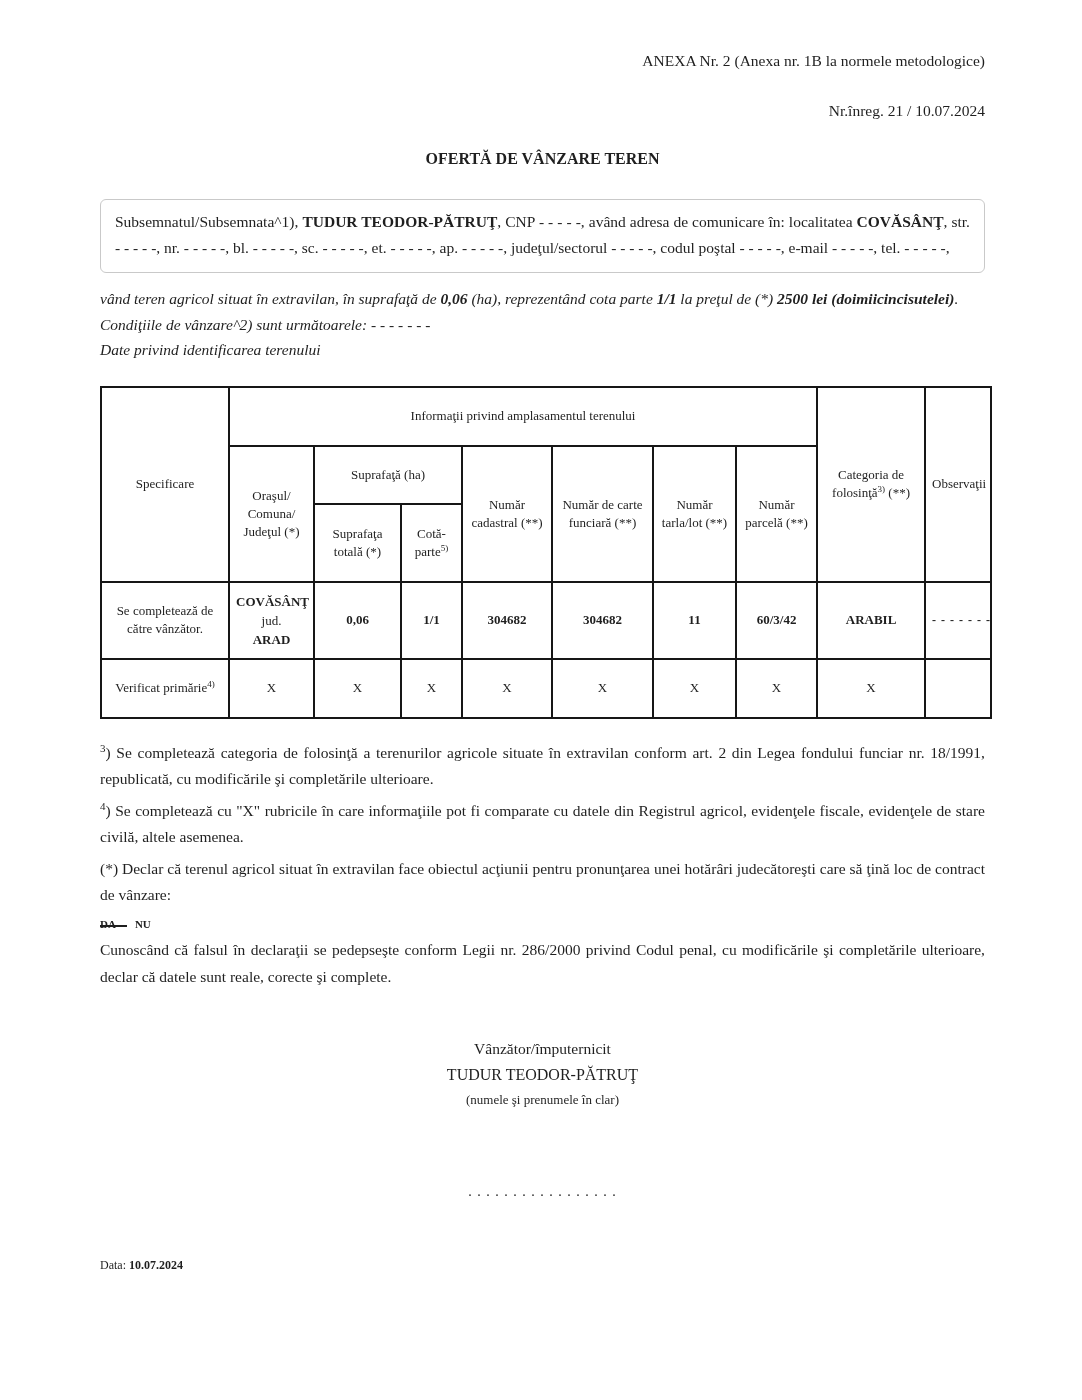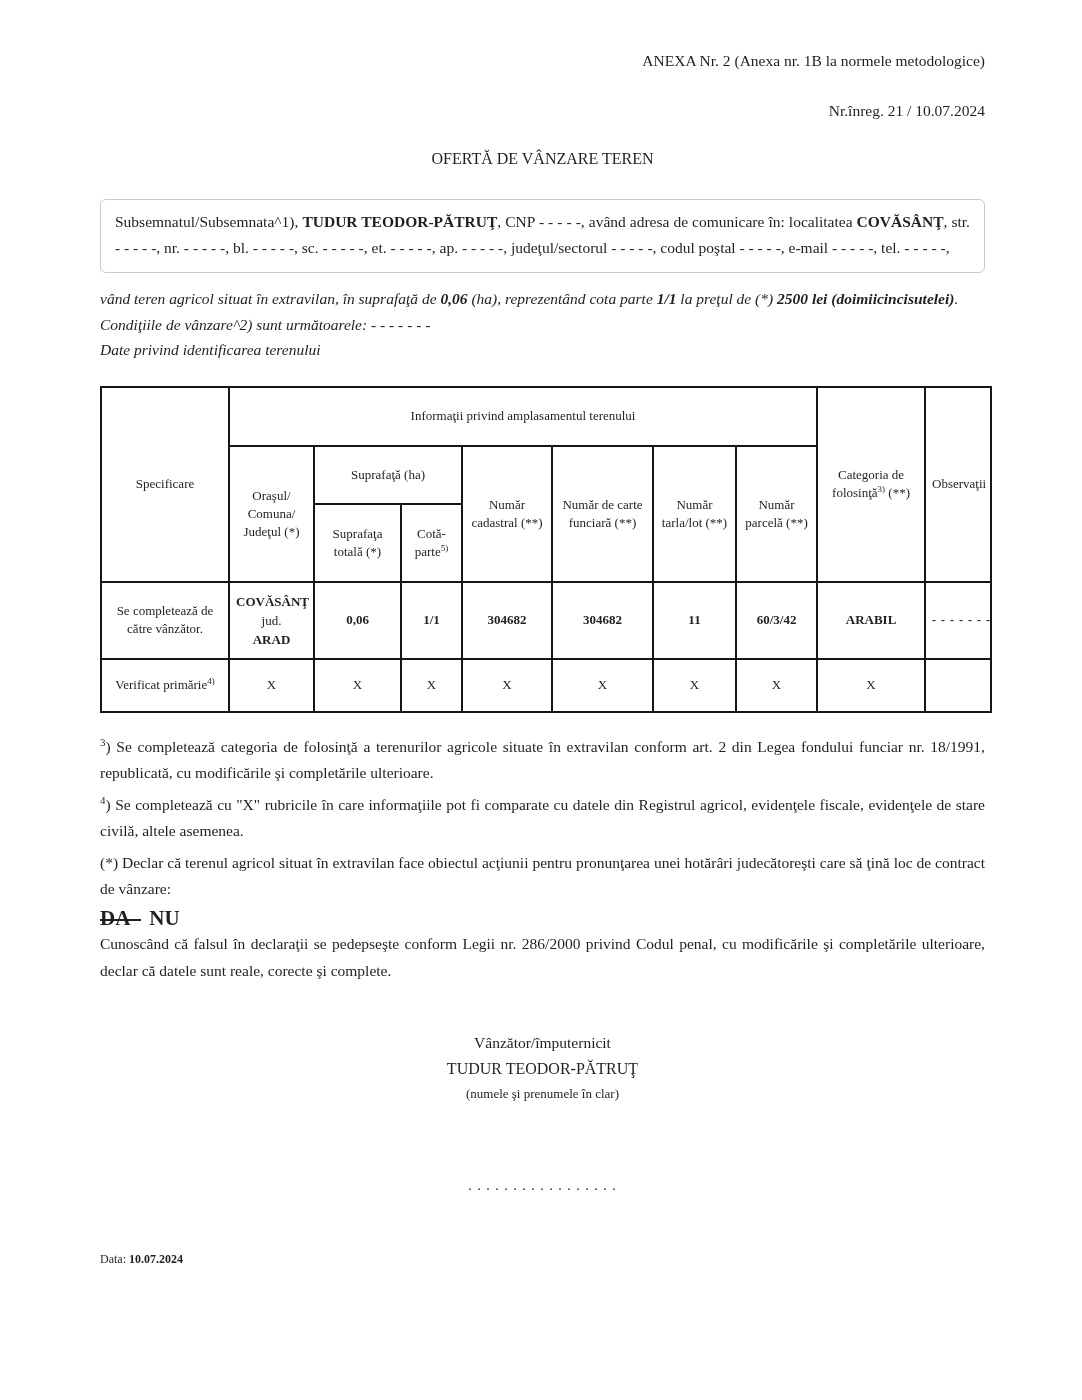--- a/index.html
+++ b/index.html
@@ -19,21 +19,21 @@
   }
   .reg-line {
     margin-top:32px;
     text-align:right;
     font-size:15.5px;
   }
   .doc-title {
     margin-top:30px;
     text-align:center;
     font-size:16px;
-    font-weight:normal;
+    font-weight:bold;
   }
 
   .intro-box {
     margin-top:31px;
     border:1px solid #c9c9c9;
     border-radius:6px;
     padding:9px 14px 11px 14px;
     font-size:15.5px;
     line-height:26px;
     text-align:justify;
@@ -76,21 +76,21 @@
 
   .notes { margin-top:21px; }
   .note {
     font-size:15.5px;
     line-height:26.5px;
     text-align:justify;
   }
   .note + .note { margin-top:5px; }
   .note sup { font-size:11px; vertical-align:6px; }
 
-  .da-nu { margin-top:2px; font-size:21px; line-height:26.5px; }
+  .da-nu { margin-top:2px; font-size:11px; line-height:26.5px; }
   .da-strike {
     font-weight:bold;
     position:relative;
     padding-right:11px;
     display:inline-block;
   }
   .da-strike::after {
     content:"";
     position:absolute;
     left:0; right:0; top:54%;
@@ -185,21 +185,21 @@
       </td>
       <td class="cell-bold rowsep-top">0,06</td>
       <td class="cell-bold rowsep-top">1/1</td>
       <td class="cell-bold rowsep-top">304682</td>
       <td class="cell-bold rowsep-top">304682</td>
       <td class="cell-bold rowsep-top">11</td>
       <td class="cell-bold rowsep-top">60/3/42</td>
       <td class="cell-bold rowsep-top">ARABIL</td>
       <td class="rowsep-top"><span class="obs-dashes">- - - - - - -</span></td>
     </tr>
-    <tr style="height:53px">
+    <tr style="height:59px">
       <td class="rowsep-top"><span>Verificat primărie</span><sup>4)</sup></td>
       <td class="x-mark rowsep-top">X</td>
       <td class="x-mark rowsep-top">X</td>
       <td class="x-mark rowsep-top">X</td>
       <td class="x-mark rowsep-top">X</td>
       <td class="x-mark rowsep-top">X</td>
       <td class="x-mark rowsep-top">X</td>
       <td class="x-mark rowsep-top">X</td>
       <td class="x-mark rowsep-top">X</td>
       <td class="rowsep-top"></td>

